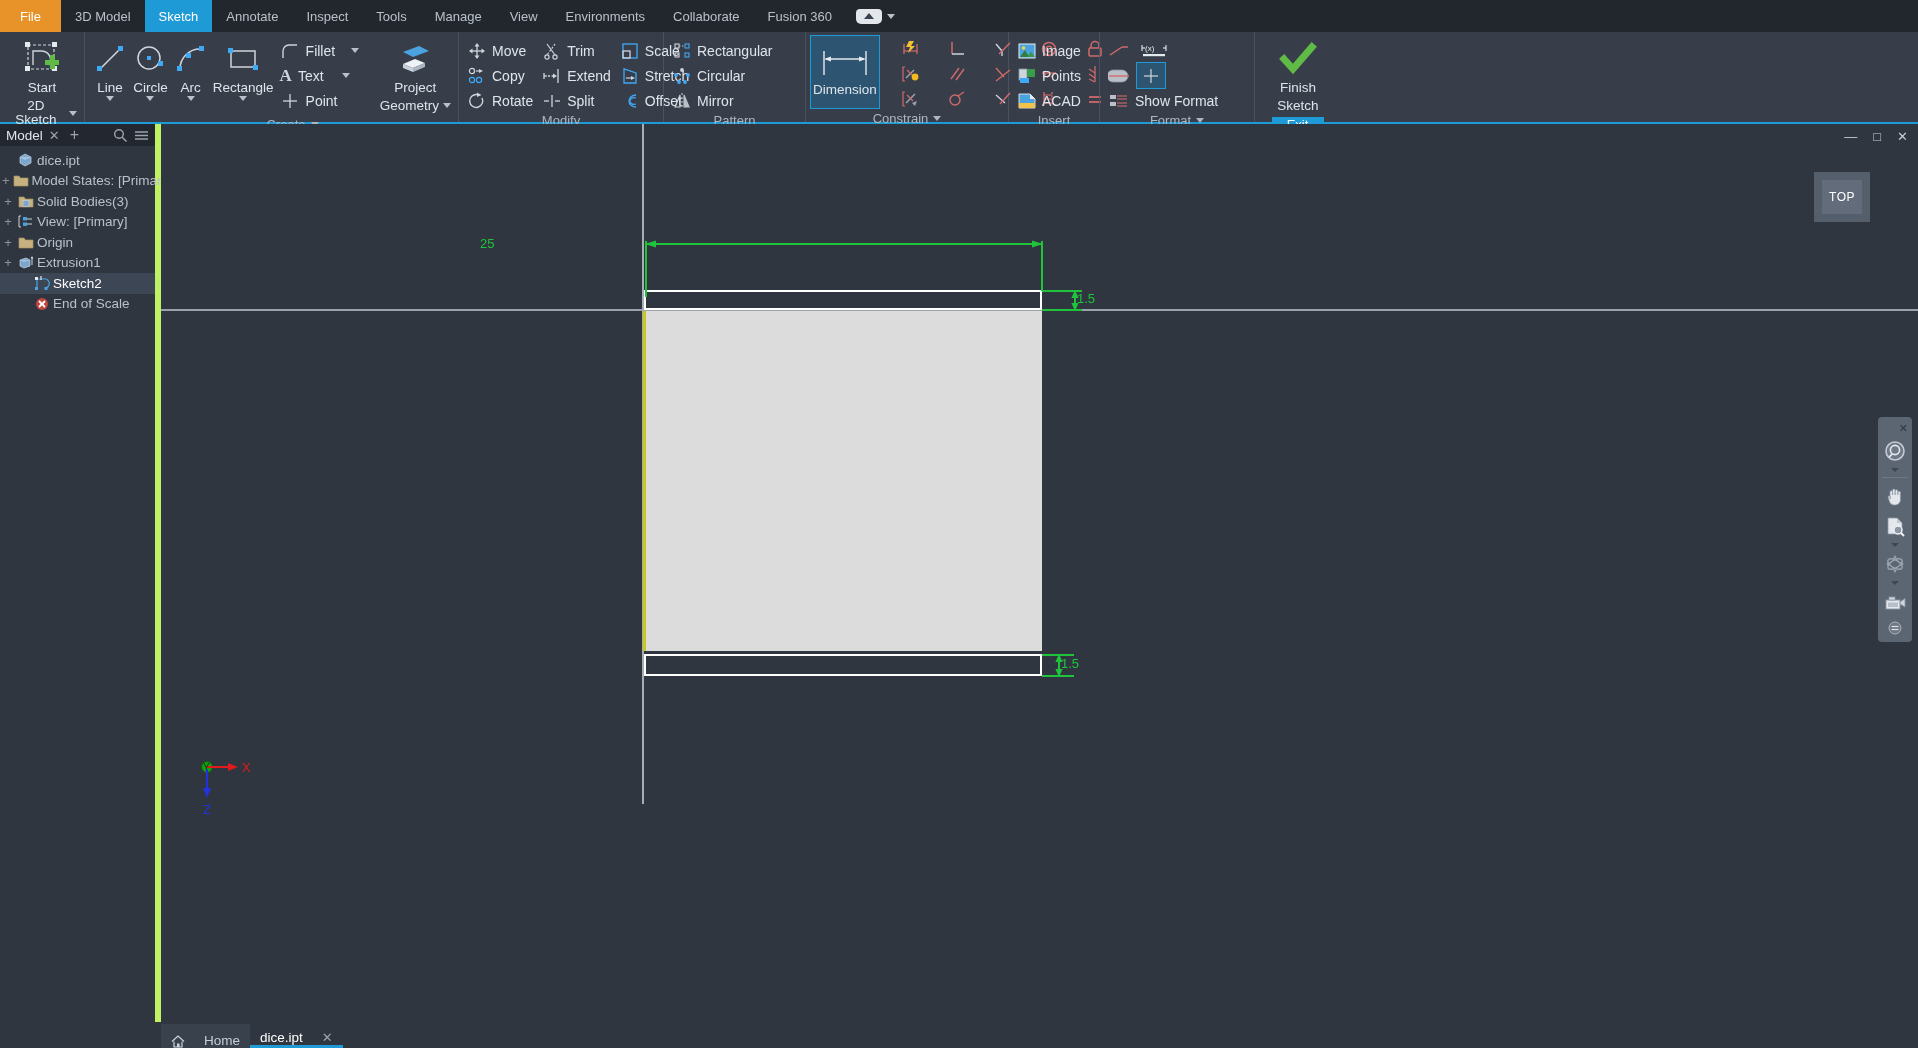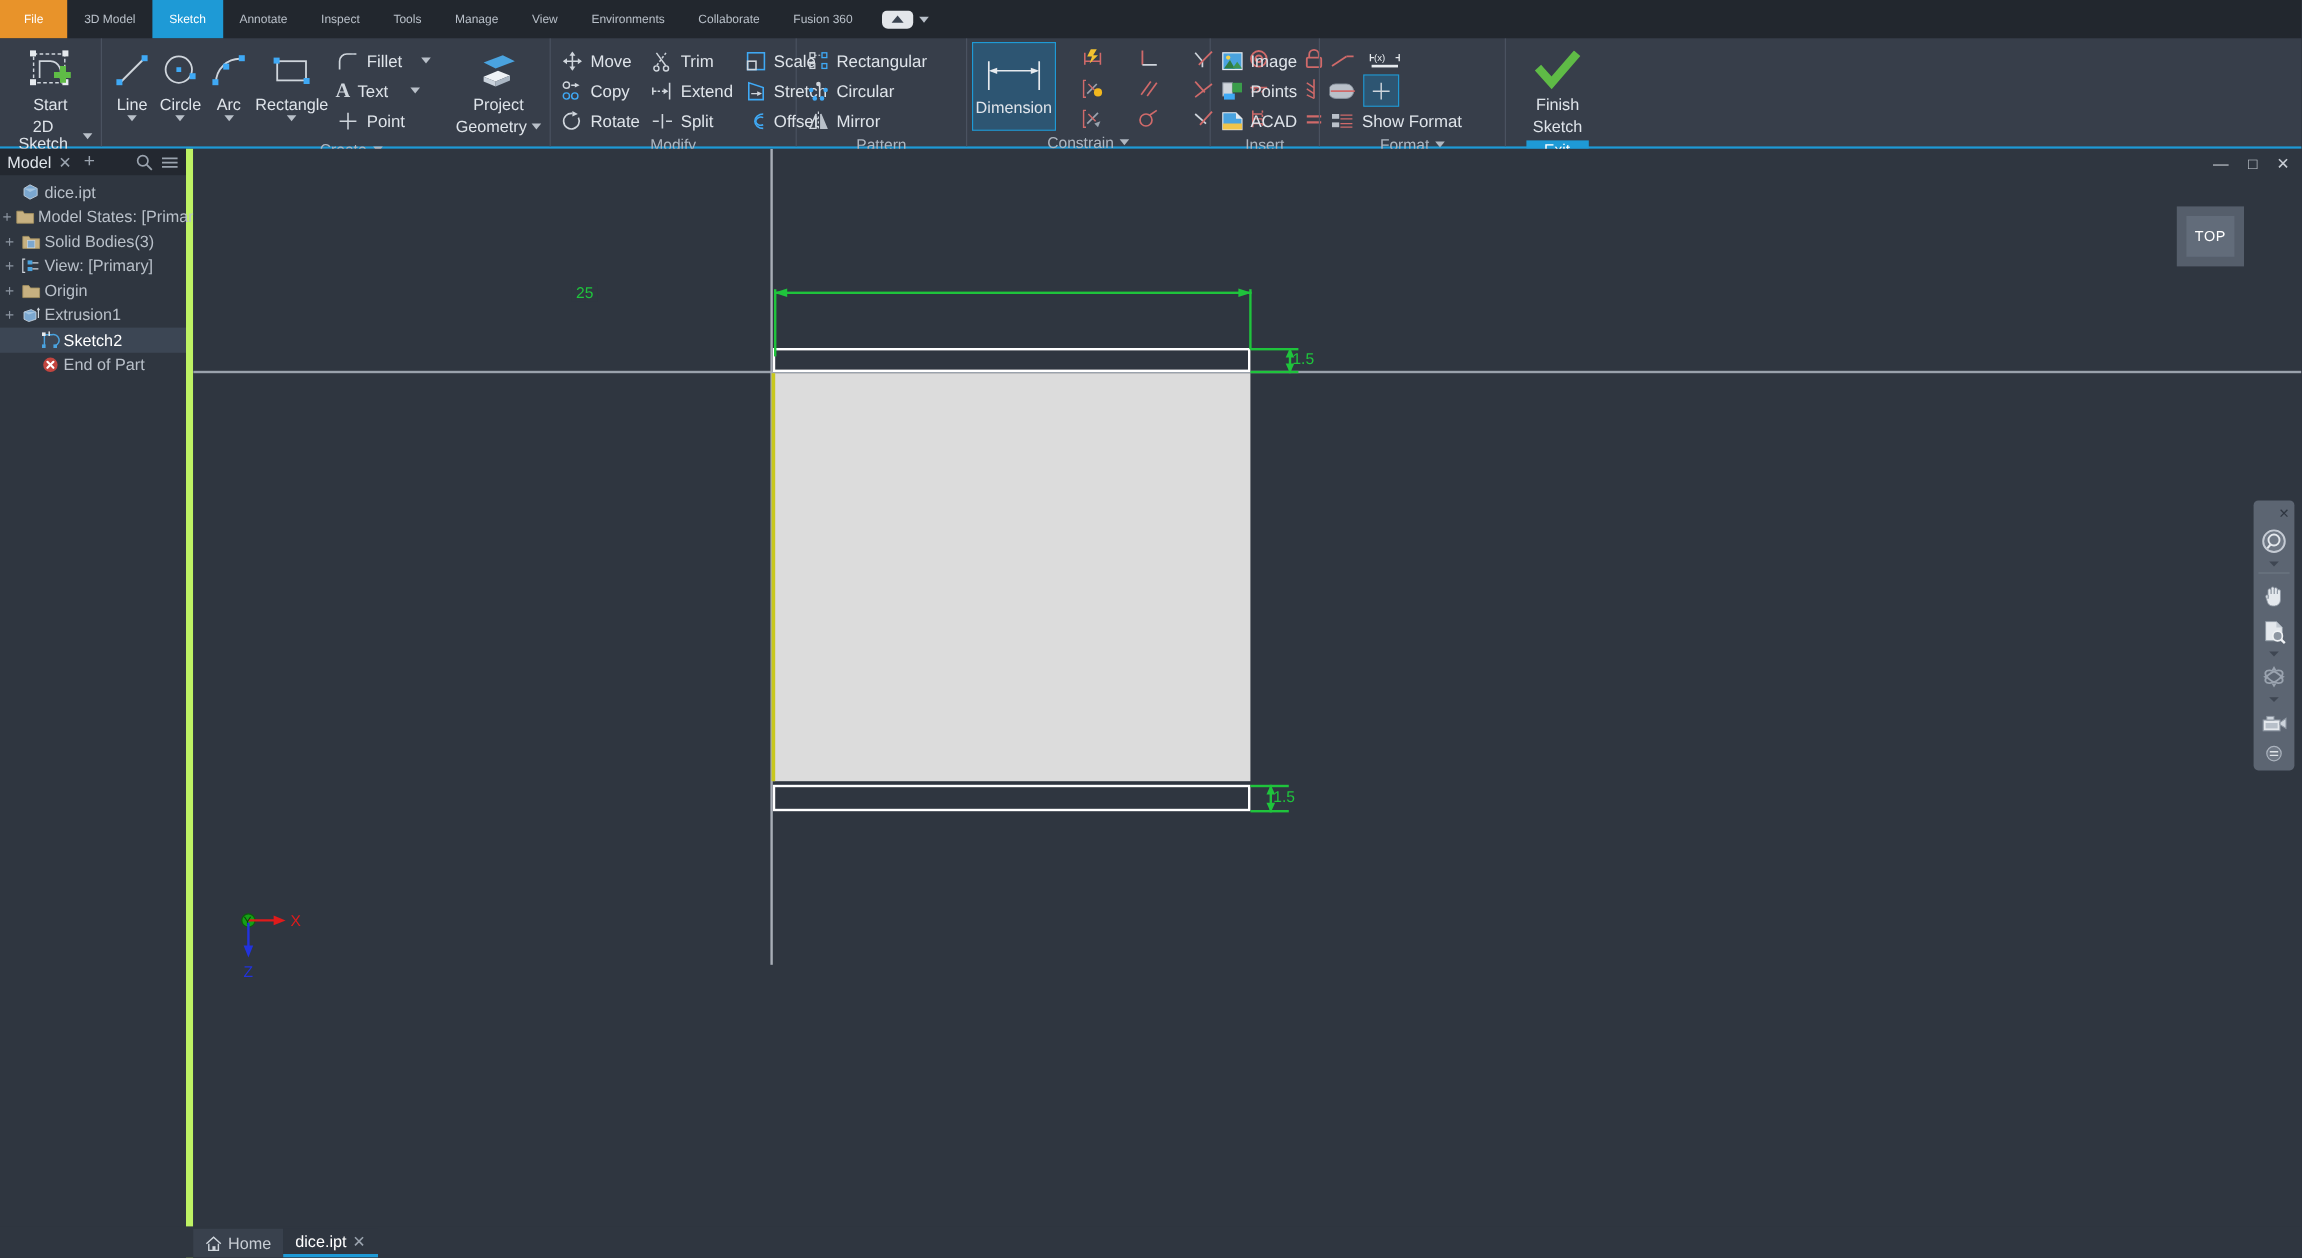--- a/index.html
+++ b/index.html
@@ -4,21 +4,21 @@
 <style>
   * { box-sizing: border-box; margin:0; padding:0; }
   html,body { width:1918px; height:1048px; overflow:hidden; }
   body {
     font-family: "Liberation Sans", sans-serif;
     background:#2f3640; color:#d4d9e0; font-size:15px;
     -webkit-font-smoothing:antialiased;
   }
   
   #menubar { height:32px; background:#22272e; display:flex; align-items:stretch; position:relative; }
-  .mi { display:flex; align-items:center; padding:0 14px; color:#b9c0c9; font-size:10px; cursor:default; white-space:nowrap; }
+  .mi { display:flex; align-items:center; padding:0 14px; color:#b9c0c9; font-size:13px; cursor:default; white-space:nowrap; }
   .mi.file { background:#e8932a; color:#fff; font-weight:400; padding:0 20px; }
   .mi.active { background:#1e9ad6; color:#ffffff; }
   .mi-caret { display:flex; align-items:center; gap:5px; padding:0 10px; }
   .pill { width:26px; height:15px; background:#e3e6ea; border-radius:4px 4px 5px 5px; position:relative; }
   .pill::after{ content:""; position:absolute; left:50%; top:50%; transform:translate(-50%,-50%);
      border-left:5px solid transparent; border-right:5px solid transparent; border-bottom:6px solid #3a4350; }
   .caret-sm { width:0;height:0;border-left:4px solid transparent;border-right:4px solid transparent;border-top:5px solid #b9c0c9; }
 
   
   #ribbon { height:92px; background:#373e4a; border-bottom:2px solid #1e9ad6; display:flex; align-items:stretch; position:relative; }
@@ -79,21 +79,21 @@
   #navbar .nbx { font-size:11px; color:#2f3640; align-self:flex-end; margin-right:4px; cursor:default;}
   #navbar .nbc { width:0;height:0;border-left:4px solid transparent;border-right:4px solid transparent;border-top:4px solid #3e4652; margin:1px 0;}
   #navbar .sep { width:26px; height:1px; background:#6e7784; margin:2px 0; }
 
   
   #triad { position:absolute; }
 
   
   #tabstrip { position:absolute; left:0; bottom:0; height:26px; width:100%;
       display:flex; align-items:flex-end; padding-left:161px; background:#2f3640; }
-  .dtab { height:24px; display:flex; align-items:center; gap:5px; padding:0 10px; font-size:13.5px;
+  .dtab { height:24px; display:flex; align-items:flex-end; gap:19px; padding:0 10px; font-size:13.5px;
       color:#c8cdd4; background:#39414d; cursor:default; }
   .dtab.active { background:#2f3640; border-bottom:3px solid #1e9ad6; color:#ffffff; }
   .dtab .x { color:#9aa3ae; font-size:13px; }
   svg{ display:block; }
 </style>
 </head>
 <body>
 
 <div id="menubar">
   <div class="mi file">File</div>
@@ -755,21 +755,21 @@
         <span class="exp"></span>
         <span class="ticon">
           <svg width="16" height="14" viewBox="0 0 16 14">
             <circle cx="8" cy="7" r="6" fill="#c2453f"></circle>
             <g stroke="#ffffff" stroke-width="1.8" stroke-linecap="round">
               <line x1="5.5" y1="4.5" x2="10.5" y2="9.5"></line>
                 <line x1="10.5" y1="4.5" x2="5.5" y2="9.5"></line>
               </g>
           </svg>
         </span>
-        <span>End of Part</span>
+        <span>End of Scale</span>
       </div>
     </div>
   </div>
 
   <div id="canvas">
 
     <div id="canvas-topbtns">
       <span class="winbtn">—</span>
       <span class="winbtn">□</span>
       <span class="winbtn">✕</span>

